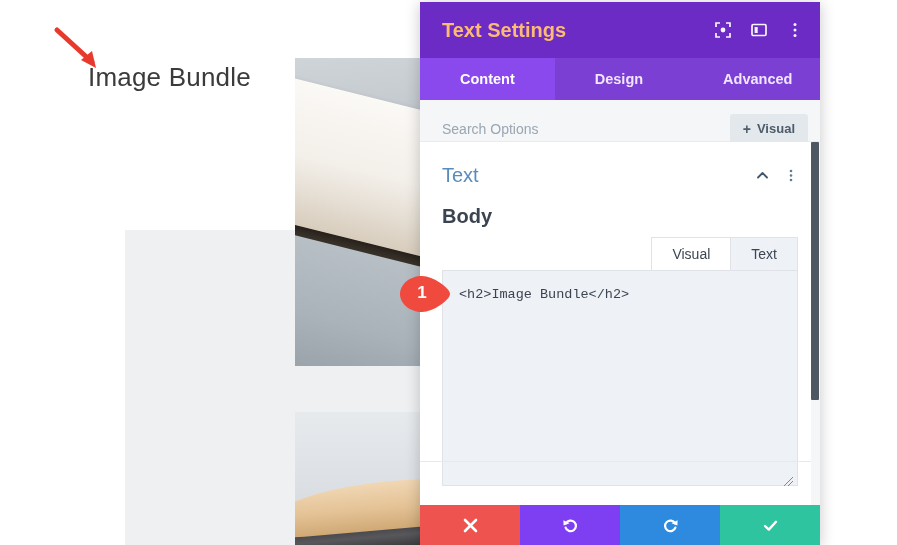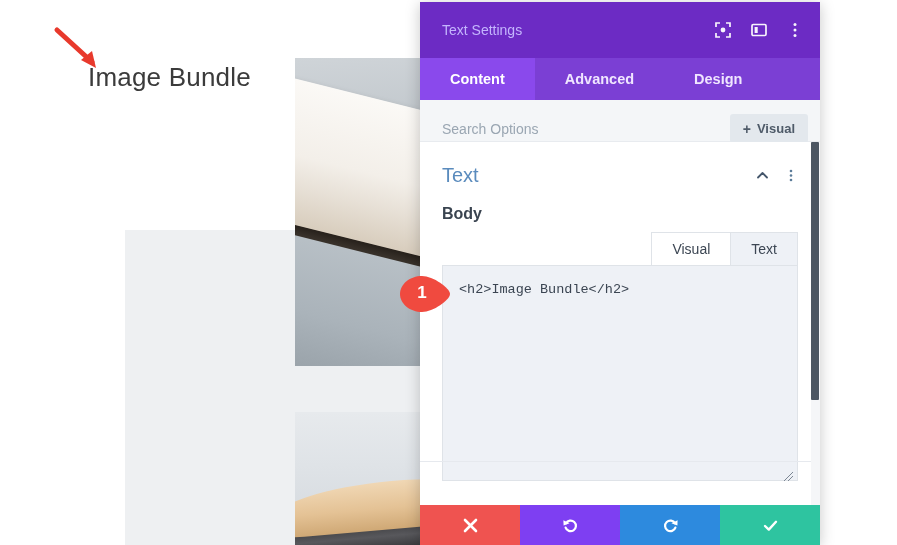--- a/index.html
+++ b/index.html
@@ -70,27 +70,27 @@
   .panel {
     position: absolute; left: 420px; top: 2px; width: 400px; height: 543px;
     background: #ffffff;
     box-shadow: 0 2px 14px rgba(0,0,0,.22);
     display: flex; flex-direction: column;
   }
   .panel-header {
     height: 56px; background: #6c2bc4;
     display: flex; align-items: center; padding: 0 16px 0 22px; flex: none;
   }
-  .panel-title { color: #c4b5fd; font-size: 14px; font-weight: 400; flex: 1; }
+  .panel-title { color: #fdba74; font-size: 20px; font-weight: 700; flex: 1; }
   .hdr-icons { display: flex; align-items: center; gap: 18px; }
   .hdr-icon { width: 18px; height: 18px; cursor: pointer; opacity: .95; }
 
   .tabs { height: 42px; background: #7b3fd4; display: flex; flex: none; }
   .tab {
-    flex: 0 0 auto; padding: 0 30px; height: 42px; line-height: 42px;
+    flex: 0 0 auto; padding: 0 40px; height: 42px; line-height: 42px;
     color: #f0e6ff; font-size: 14.5px; font-weight: 600; cursor: pointer;
     text-align: right;
   }
   .tab.active { background: #8a49ec; color: #ffffff; }
 
   .search-row {
     height: 42px; background: #f4f6f8; border-bottom: 1px solid #e8ebef;
     display: flex; align-items: center; padding: 16px 12px 0 22px; flex: none;
   }
   .search-input {
@@ -109,21 +109,21 @@
   .panel-body { position: relative; flex: 1; overflow: hidden; background: #fff; }
 
   .section-head {
     display: flex; align-items: center; padding: 22px 22px 0 22px;
   }
   .section-title { flex: 1; color: #5a8bbd; font-size: 20px; font-weight: 400; }
   .sec-ctrls { display: flex; align-items: center; gap: 14px; }
   .sec-ctrl { cursor: pointer; }
 
   .field { padding: 18px 22px 0 22px; }
-  .field-label { font-size: 16px; font-weight: 700; color: #3a4450; margin-bottom: 10px; }
+  .field-label { font-size: 20px; font-weight: 700; color: #3a4450; margin-bottom: 10px; }
 
   .editor-top { display: flex; align-items: flex-end; height: 32px; }
   .add-media {
     background: #4c5866; color: #fff; border: none; border-radius: 3px;
     font-size: 12px; font-weight: 700; letter-spacing: .6px;
     padding: 9px 15px; cursor: pointer; font-family: "Liberation Sans", sans-serif;
   }
   .vt-tabs { margin-left: auto; display: flex; align-items: flex-end; }
   .vt-tab {
     border: 1px solid #dfe3e8; border-bottom: none;
@@ -220,22 +220,22 @@
         <svg class="hdr-icon" viewBox="0 0 18 18">
           <circle cx="9" cy="3.6" r="1.5" fill="#fff"></circle>
           <circle cx="9" cy="9" r="1.5" fill="#fff"></circle>
           <circle cx="9" cy="14.4" r="1.5" fill="#fff"></circle>
         </svg>
       </div>
     </div>
 
     <div class="tabs">
       <div class="tab active">Content</div>
+      <div class="tab">Design</div>
       <div class="tab">Advanced</div>
-      <div class="tab">Design</div>
     </div>
 
     <div class="search-row">
       <input class="search-input" type="text" placeholder="Search Options" style="">
       <button class="filter-btn">
         <span class="filter-plus">+</span>
         <span>Visual</span>
       </button>
     </div>
 

